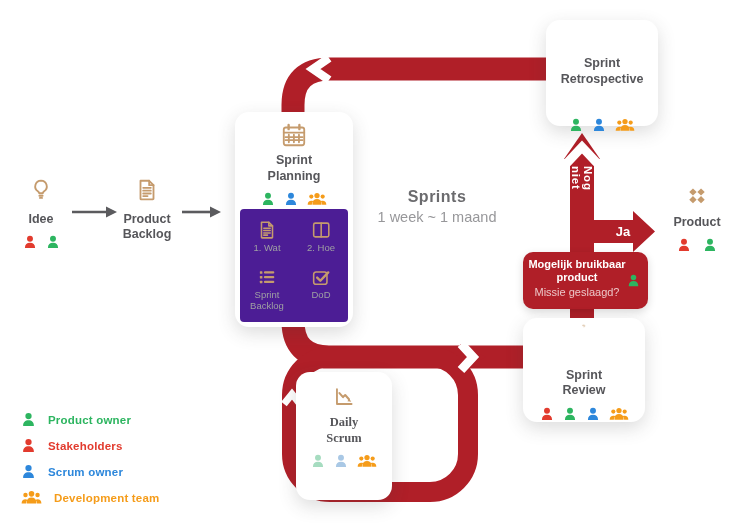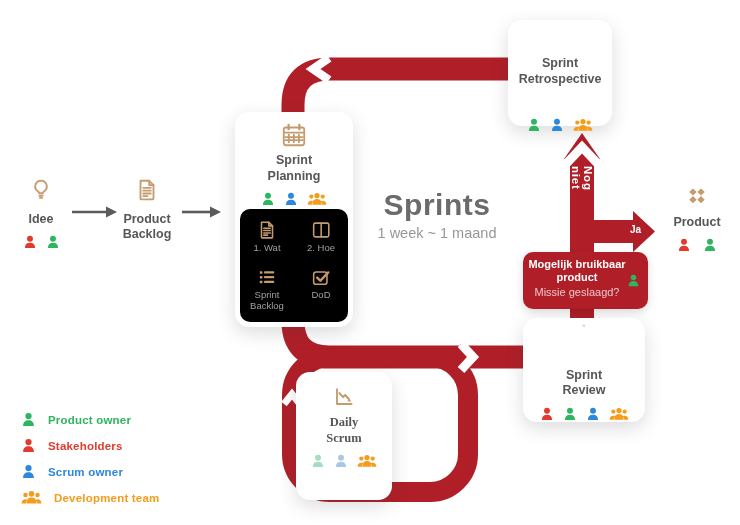--- a/index.html
+++ b/index.html
@@ -23,33 +23,33 @@
   .l-ic{width:17px;height:17px;display:block;}
   .l-ic.grp{width:23px;height:17px;}
 
   .oicon{stroke:var(--icon-tan);fill:none;stroke-width:1.7;stroke-linecap:round;stroke-linejoin:round;display:inline-block;}
   .fillpart{fill:var(--icon-tan);stroke:none;}
 
   .card{position:absolute;background:#fff;border-radius:14px;
         box-shadow:0 6px 18px rgba(60,60,60,.18);
         display:flex;flex-direction:column;align-items:center;}
   .c-title{font-size:12.5px;font-weight:800;color:var(--title-gray);line-height:1.25;text-align:center;margin-top:5px;}
-  .subpanel{position:absolute;left:5px;right:5px;top:97px;bottom:5px;background:#000000;border-radius:10px;
+  .subpanel{position:absolute;left:5px;right:5px;top:97px;bottom:5px;background:#4c1d95;border-radius:4px;
             display:grid;grid-template-columns:1fr 1fr;align-content:space-around;padding:4px 0;}
   .cell{display:flex;flex-direction:column;align-items:center;}
   .cell-label{font-size:9.5px;color:#9FA0A3;margin-top:2px;line-height:1.15;text-align:center;}
 
   .sprints{position:absolute;left:357px;top:188px;width:160px;text-align:center;}
-  .sprints-title{font-size:30px;font-weight:800;color:#6B6B6E;letter-spacing:.5px;}
+  .sprints-title{font-size:16px;font-weight:800;color:#6B6B6E;letter-spacing:.5px;}
   .sprints-sub{font-size:14.5px;color:#97979A;margin-top:3px;}
 
   .vtext{position:absolute;writing-mode:vertical-rl;text-orientation:mixed;
          color:#fff;font-weight:800;font-size:11.5px;letter-spacing:.8px;
          display:flex;align-items:center;justify-content:center;}
-  .ja{position:absolute;color:#fff;font-weight:800;font-size:10px;text-align:right;}
+  .ja{position:absolute;color:#fff;font-weight:800;font-size:13px;text-align:center;}
 
   .decision{position:absolute;left:523px;top:252px;width:125px;height:57px;
             background:var(--flow-red);border-radius:10px;color:#fff;
             box-shadow:0 3px 8px rgba(0,0,0,.15);}
   .d-text{position:absolute;left:3px;right:20px;top:6px;text-align:center;}
   .d-title{font-size:11px;font-weight:700;line-height:1.18;}
   .d-q{font-size:11px;color:#ECC6C7;margin-top:2px;}
   .d-person{position:absolute;right:7px;top:21px;margin:0;}
   .d-person .p-ic{width:15px;height:15px;}
 
@@ -215,21 +215,21 @@
       <div class="cell">
         <svg class="oicon" width="22" height="22" viewBox="0 0 24 24">
           <rect x="4" y="6.5" width="14.5" height="13.5" rx="2.6"></rect>
           <path d="M7.8 12.6l3.5 3.5L19.9 7" style="stroke-width:2.6"></path>
         </svg>
         <div class="cell-label">DoD</div>
       </div>
     </div>
   </div>
 
-  <div class="card" style="left:508px;top:20px;width:104px;height:98px;padding-top:8px;gap:23px;">
+  <div class="card" style="left:546px;top:20px;width:112px;height:98px;padding-top:8px;gap:23px;">
     <svg class="oicon" width="28" height="28" viewBox="0 0 24 24">
       <circle cx="10.6" cy="10.6" r="6.4" style="stroke-width:2"></circle>
       <path d="M15.4 15.4 L21 21" style="stroke-width:2.6"></path>
     </svg>
     <div class="c-title" style="width:100px;">Sprint Retrospective</div>
     <div class="persons">
         <svg class="p-ic" style="color: rgb(45, 181, 96);">
           <use href="#i-person"></use>
         </svg>
         <svg class="p-ic" style="color: rgb(45, 135, 219);">

